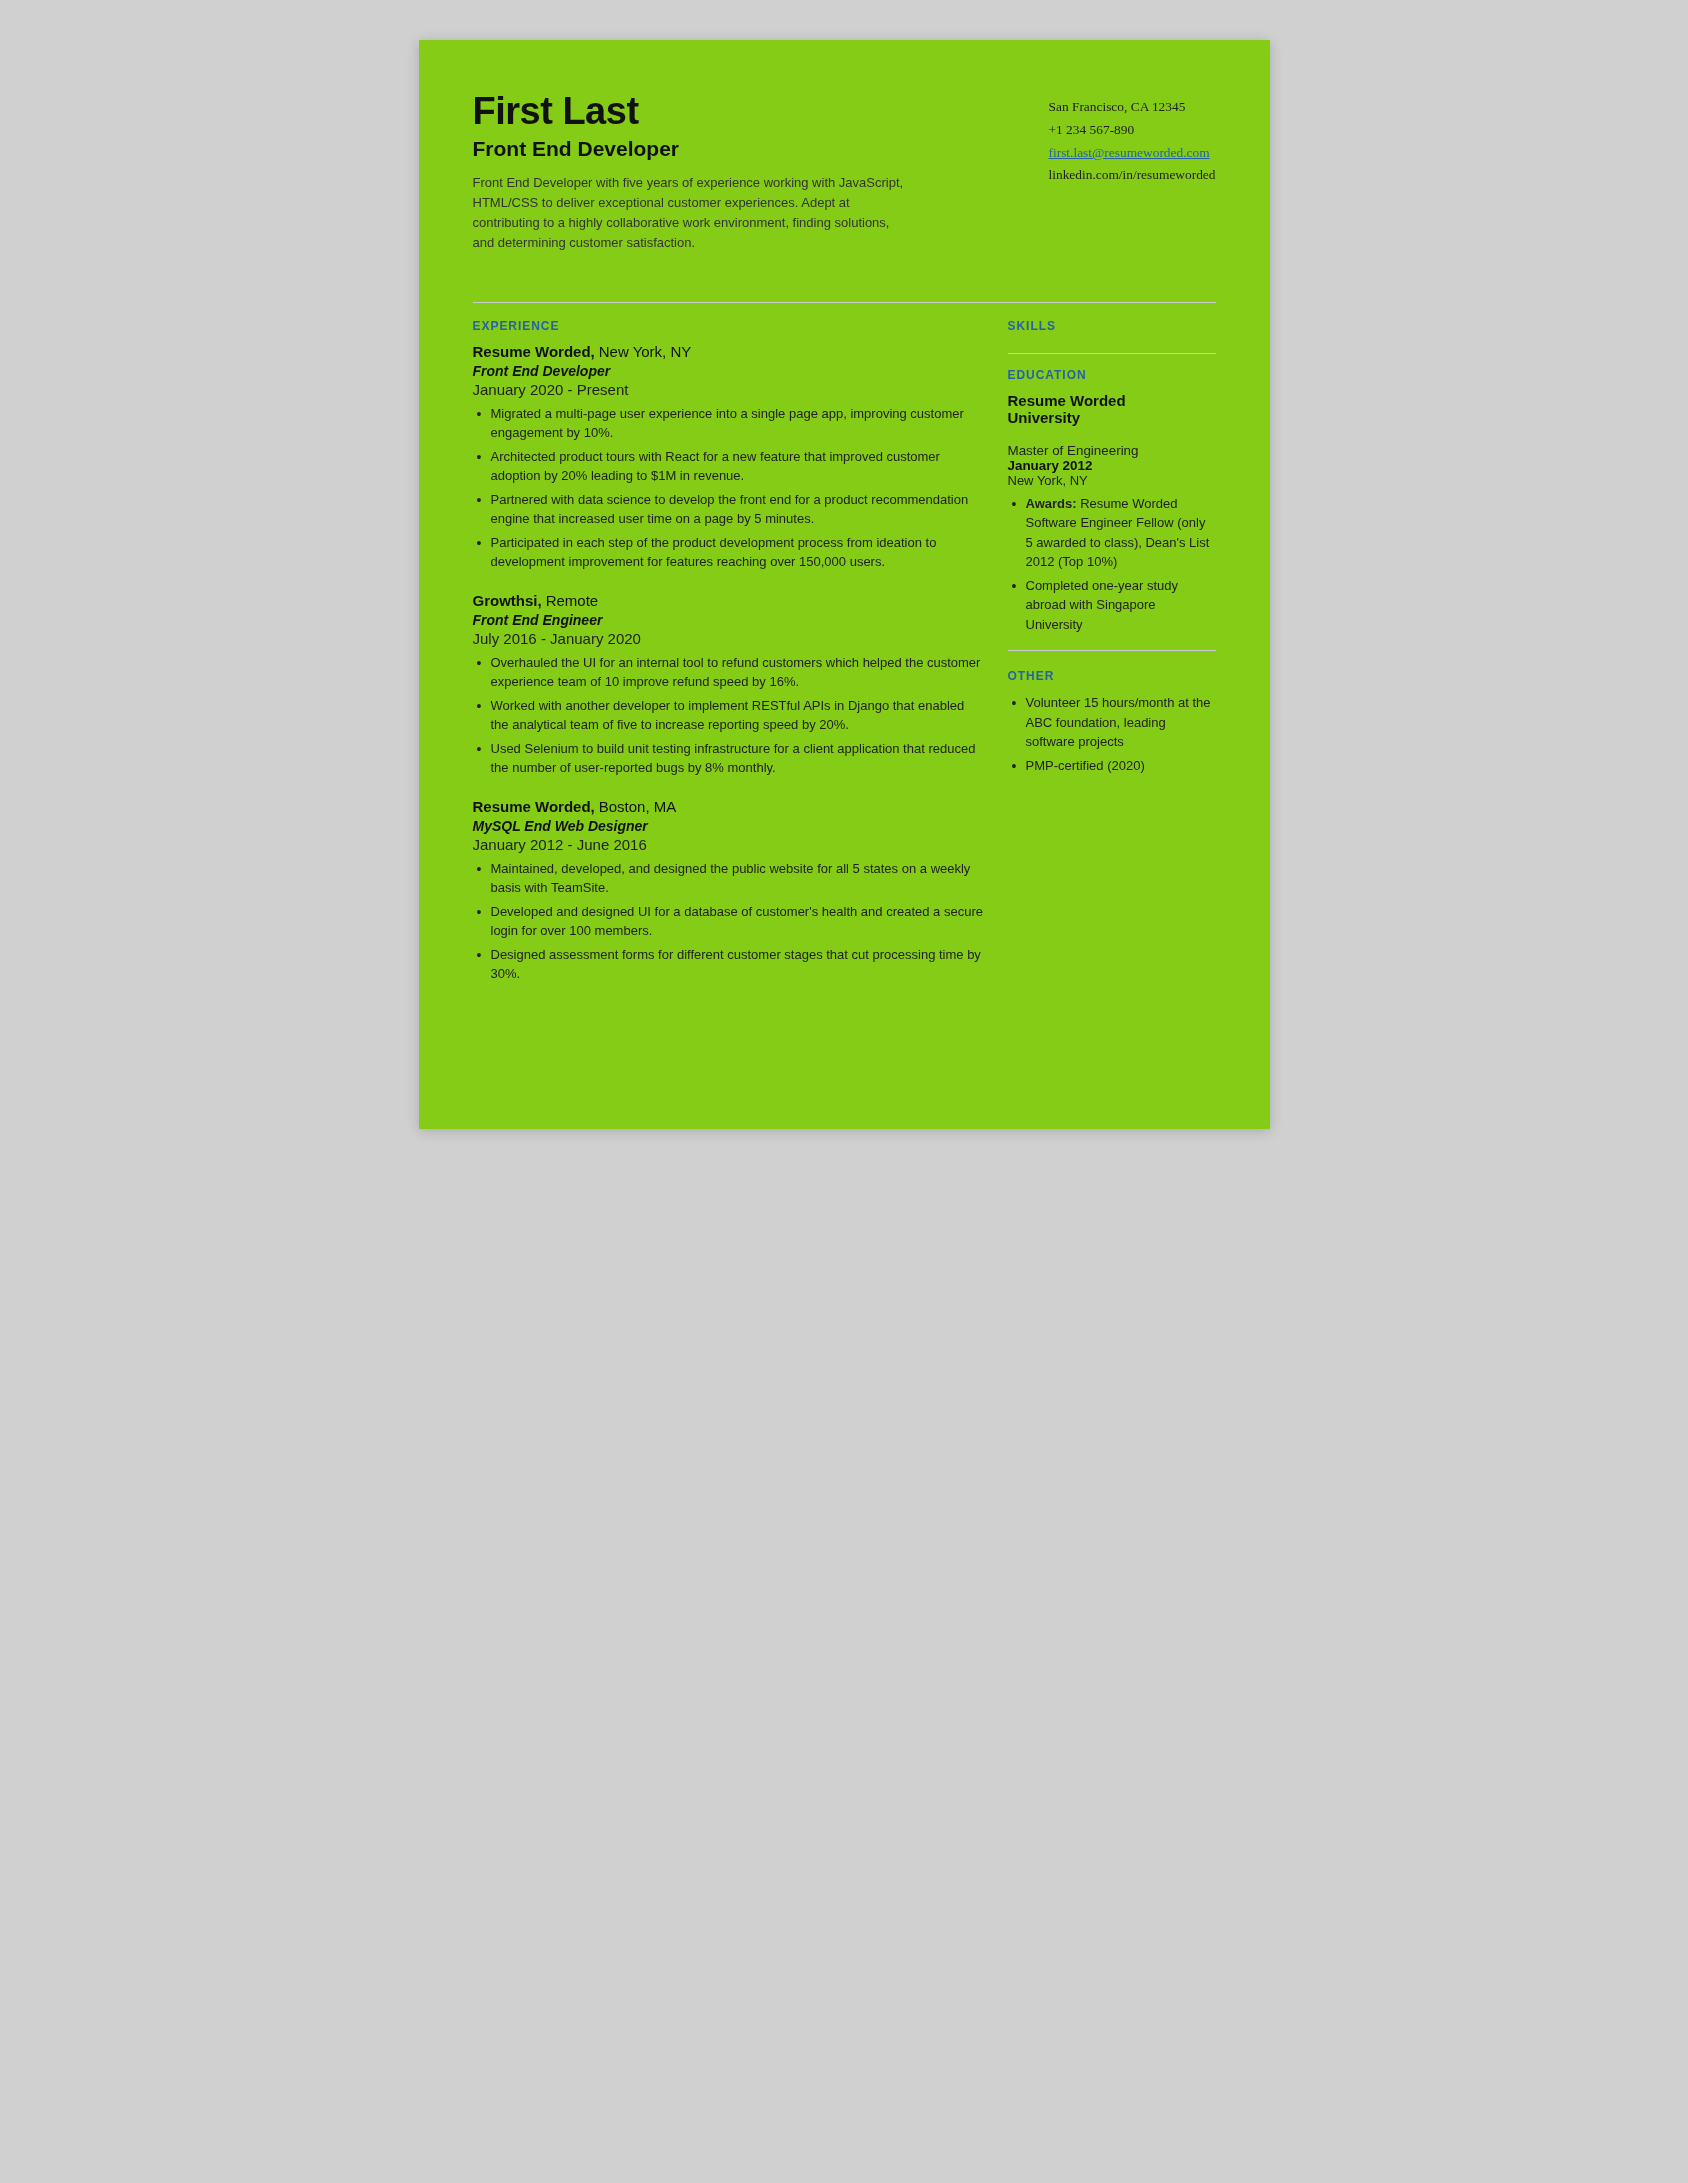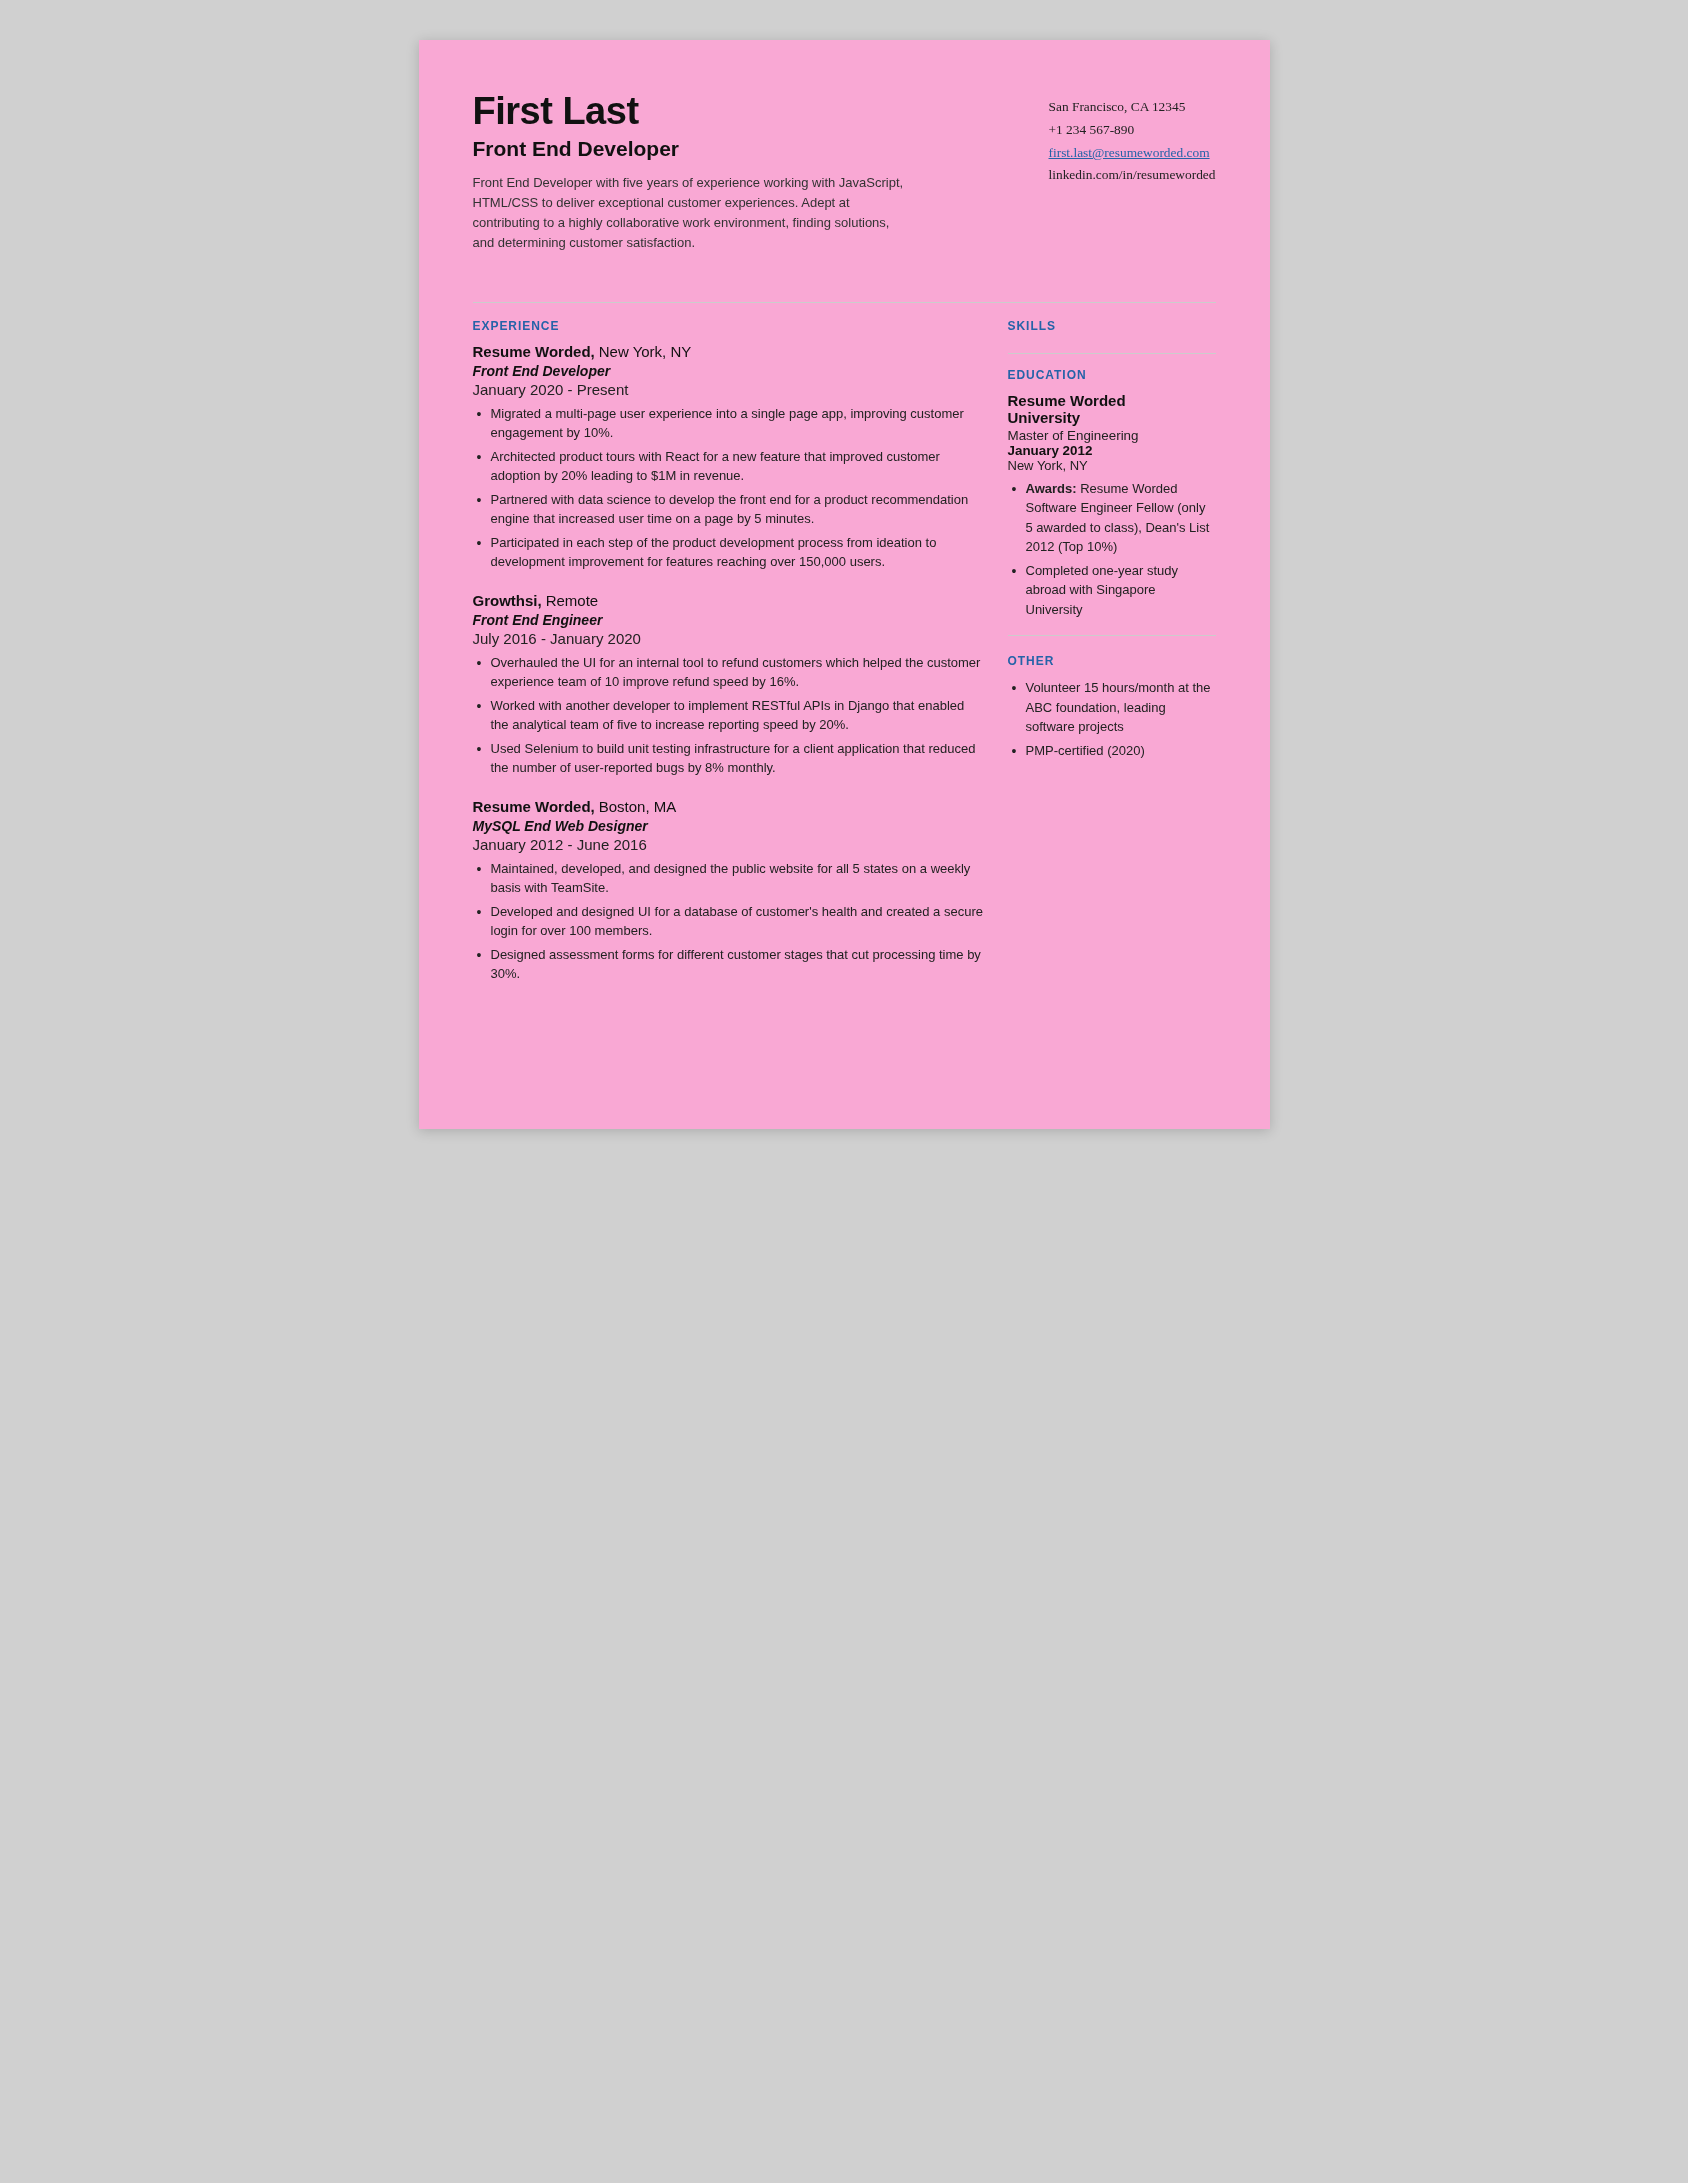--- a/index.html
+++ b/index.html
@@ -6,21 +6,21 @@
     body {
       font-family: Georgia, 'Times New Roman', serif;
       background: #d0d0d0;
       display: flex;
       justify-content: center;
       align-items: flex-start;
       min-height: 100vh;
       padding: 40px 20px;
     }
     .resume-page {
-      background: #f9a8d4;
+      background: #84cc16;
       width: 851px;
       min-height: 1089px;
       padding: 50px 54px 50px 54px;
       box-shadow: 0 2px 12px rgba(0,0,0,0.18);
       display: flex;
       flex-direction: column;
     }
     .header-section {
       display: flex;
       justify-content: space-between;
@@ -151,21 +151,21 @@
       line-height: 1.75;
     }
     .edu-block {
       margin-bottom: 12px;
     }
     .edu-school {
       font-size: 15px;
       font-weight: 800;
       color: #111;
       font-family: Arial, Helvetica, sans-serif;
-      margin-bottom: 2px;
+      margin-bottom: 17px;
     }
     .edu-degree {
       font-size: 13.4px;
       color: #222;
       font-family: Arial, Helvetica, sans-serif;
     }
     .edu-date {
       font-size: 13.4px;
       font-weight: 700;
       color: #111;

